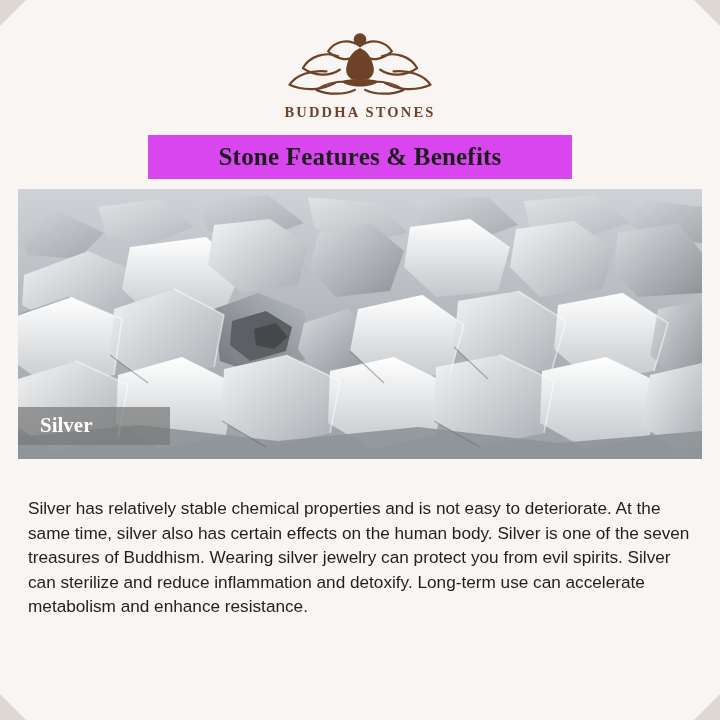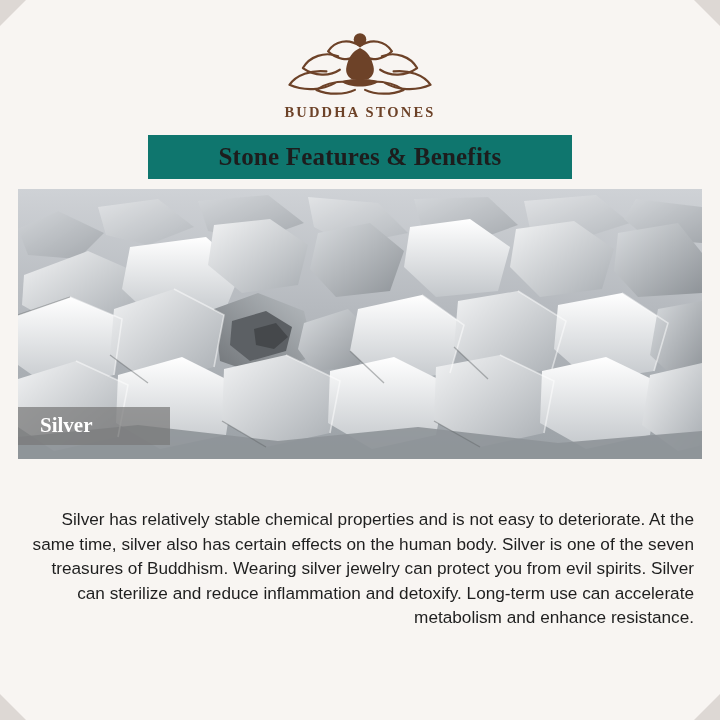--- a/index.html
+++ b/index.html
@@ -64,21 +64,21 @@
     font-size: 14.5px;
     letter-spacing: 2.2px;
     color: #6d4228;
     font-weight: bold;
     font-family: "Liberation Serif", serif;
   }
 
   
   .title-band {
     margin: 14px 148px 0 148px;
-    background: #0f766e;
+    background: #d946ef;
     height: 44px;
     display: flex;
     align-items: center;
     justify-content: center;
   }
   .title-band-text {
     font-family: "Liberation Serif", serif;
     font-weight: bold;
     font-size: 25px;
     color: #1d1d1d;
@@ -128,26 +128,26 @@
     text-align: center;
     letter-spacing: 0.1px;
     white-space: nowrap;
   }
   .keywords .heart {
     color: #8a8a8a;
     font-weight: normal;
     padding: 0 2px;
   }
   .description {
-    margin-top: 26px;
+    margin-top: 15px;
     font-family: "Liberation Sans", sans-serif;
     font-size: 17.2px;
     line-height: 1.43;
     color: #1f1f1f;
-    text-align: right;
+    text-align: left;
     padding: 0 8px 0 10px;
   }
 </style>
 </head>
 <body>
 
 <div class="page">
 
   <div class="corner corner-tl"></div>
   <div class="corner corner-tr"></div>

